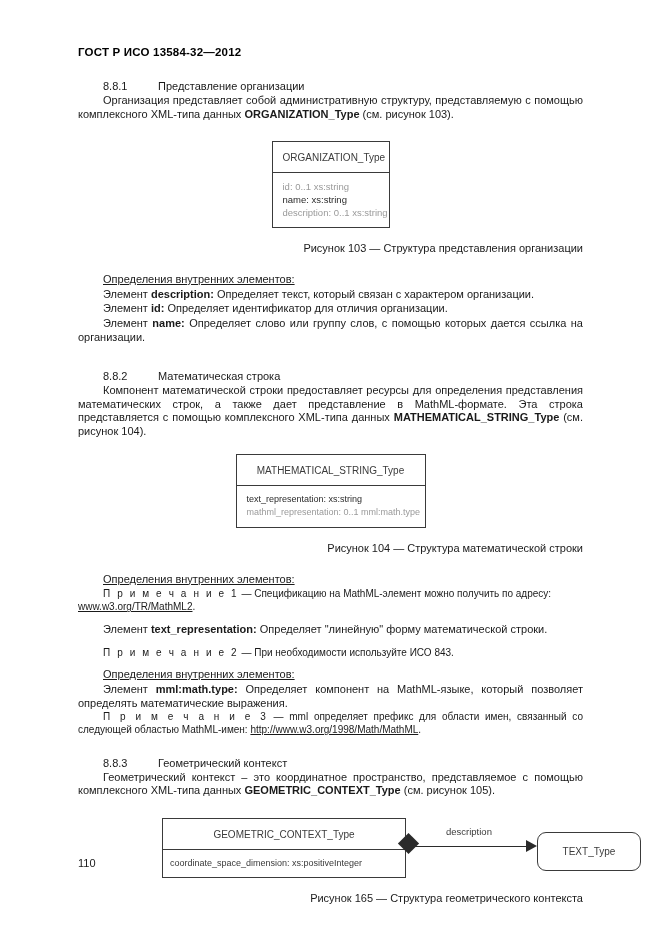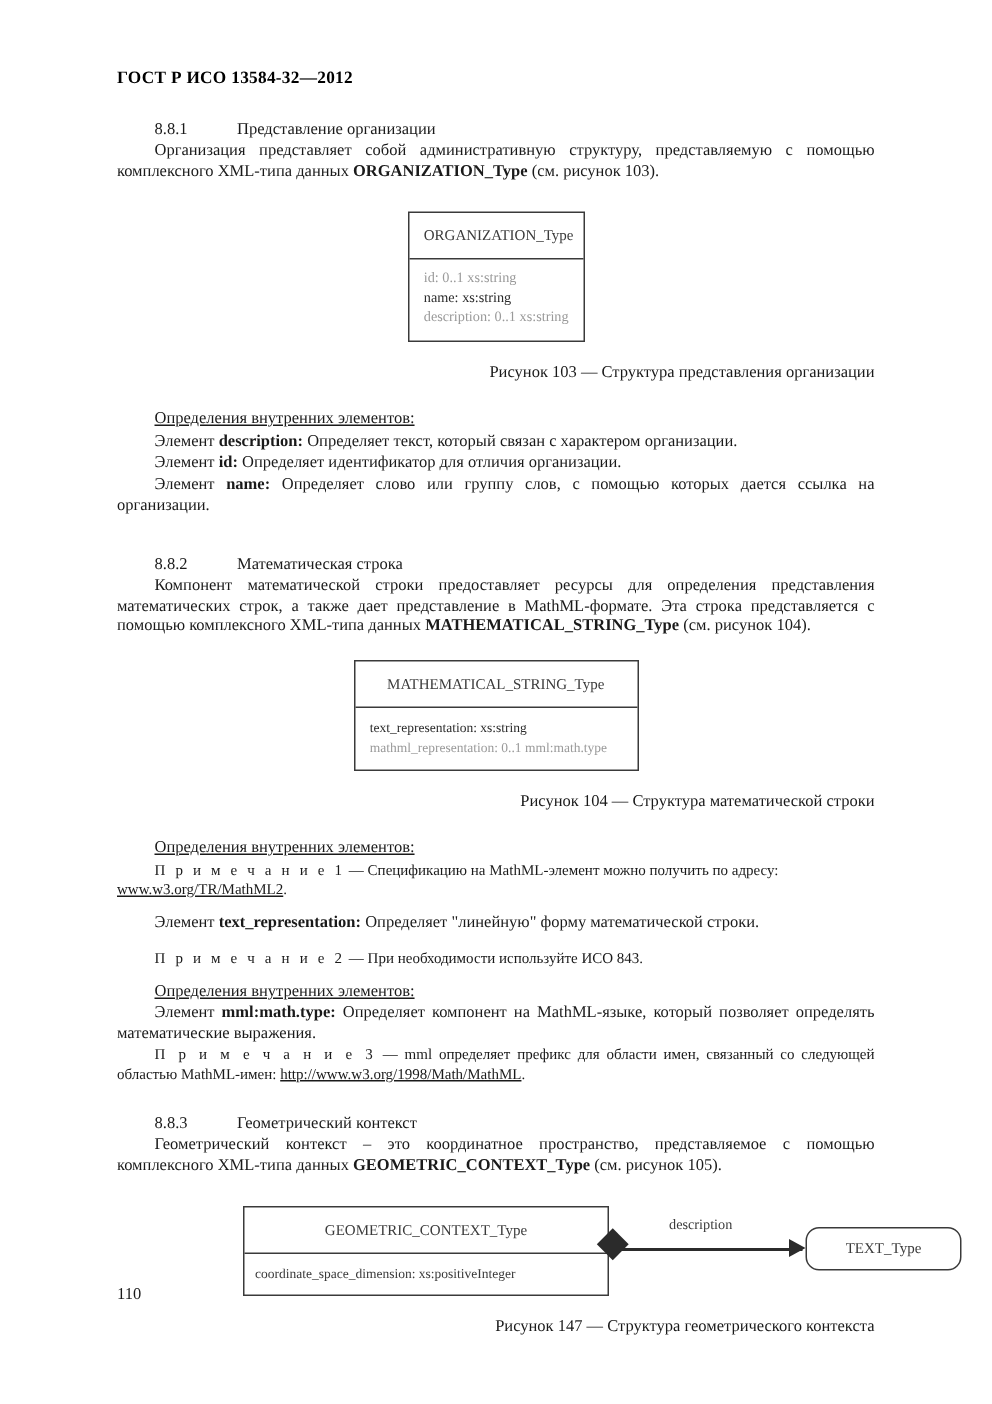--- a/index.html
+++ b/index.html
@@ -10,21 +10,20 @@
   body {
     font-family: "Liberation Sans", sans-serif;
     color: #1a1a1a;
   }
   #page {
     position: relative;
     width: 661px;
     height: 936px;
     background: #ffffff;
     overflow: hidden;
-    font-family: Liberation Serif, serif;
   }
   .content {
     position: absolute;
     left: 78px;
     top: 46px;
     width: 505px;
   }
   .doc-header {
     font-size: 11.5px;
     font-weight: bold;
@@ -134,21 +133,21 @@
     width: 244px;
   }
   .gc-box .uml-title { padding: 10px 6px 9px 6px; }
   .gc-box .uml-attrs { padding: 7px 6px 7px 7px; }
   .gc-box .uml-attrs div { font-size: 9px; color: #3a3a3a; }
   .text-type-box {
     position: absolute;
     left: 375px;
     top: 14px;
     width: 104px;
-    height: 29px;
+    height: 39px;
     border: 1.2px solid #3a3a3a;
     border-radius: 9px;
     background: #fff;
     display: flex;
     align-items: center;
     justify-content: center;
     font-size: 10px;
     color: #3b3b3b;
     box-sizing: border-box;
     text-align: right;
@@ -296,20 +295,20 @@
             <div class="attr-solid">coordinate_space_dimension: xs:positiveInteger</div>
           </div>
         </div>
         <div class="assoc-line"></div>
         <div class="assoc-diamond"></div>
         <div class="assoc-arrow"></div>
         <div class="assoc-label">description</div>
         <div class="text-type-box">TEXT_Type</div>
       </div>
       <div class="spacer-md"></div>
-      <p class="fig-caption">Рисунок 147 — Структура геометрического контекста</p>
+      <p class="fig-caption">Рисунок 165 — Структура геометрического контекста</p>
     </div>
 
   </div>
 
   <div class="page-number">110</div>
 
 </div>
 
 </body></html>

